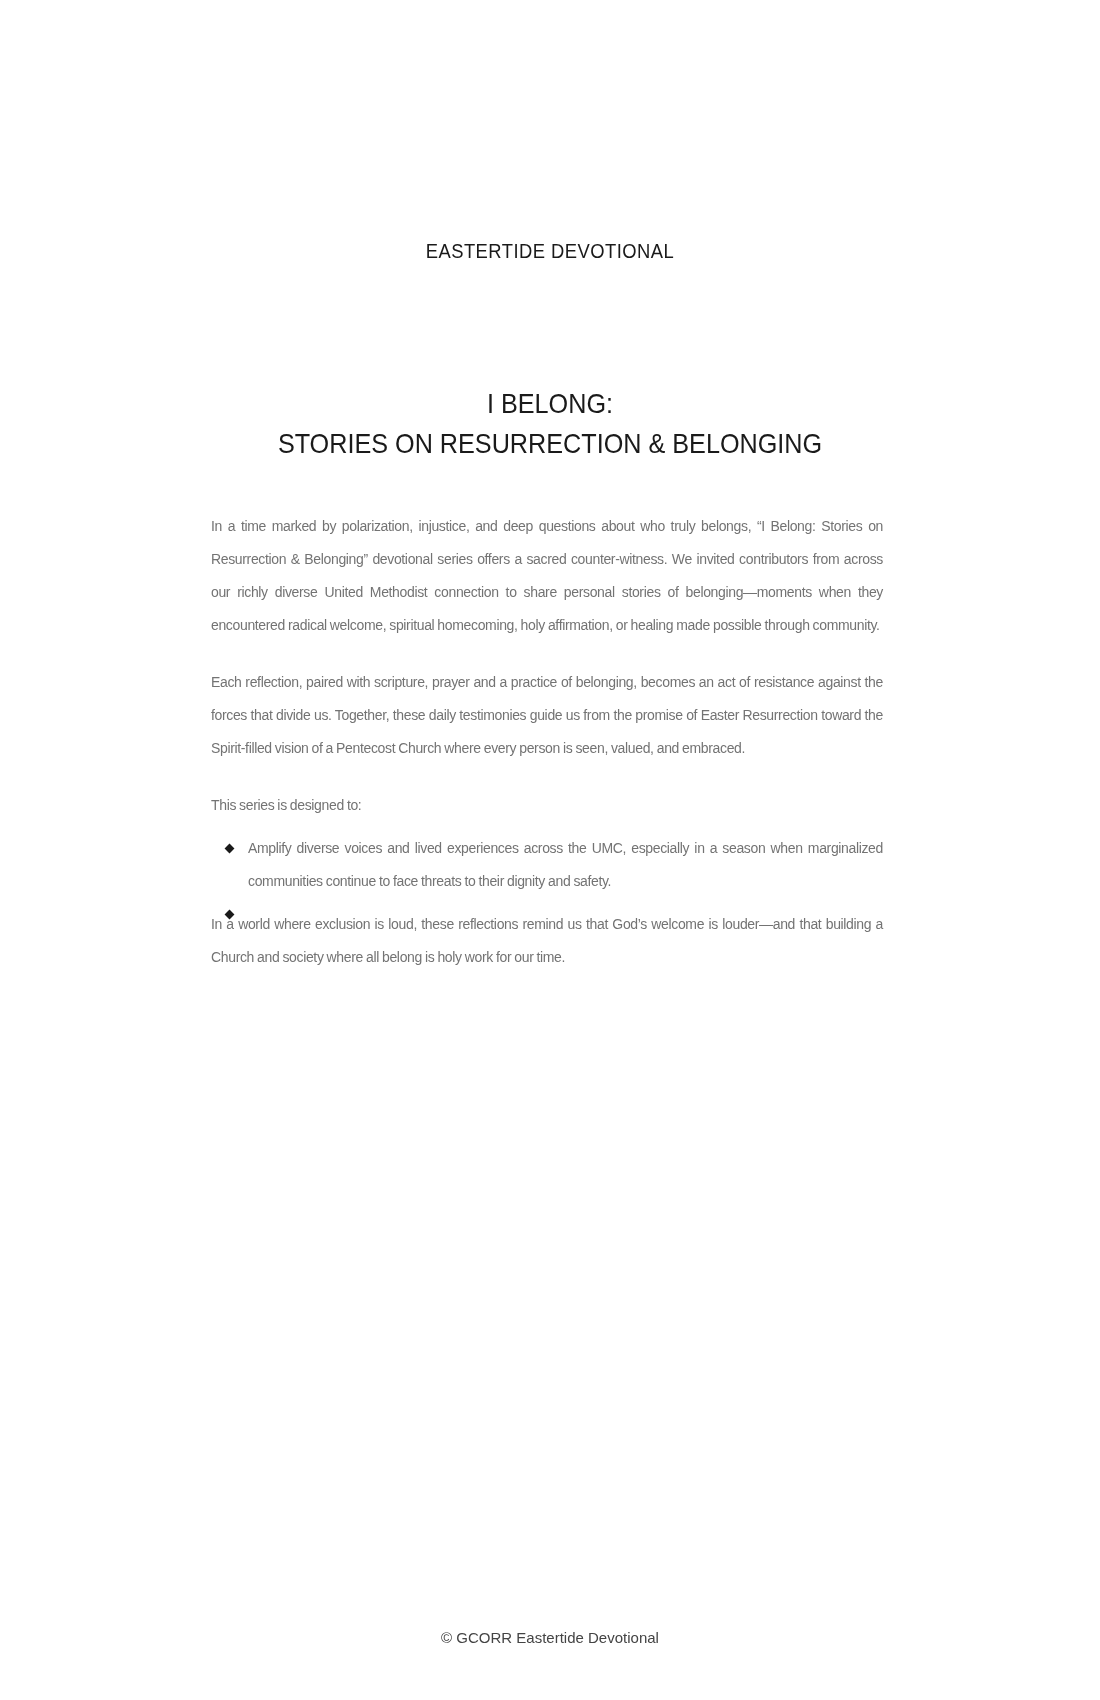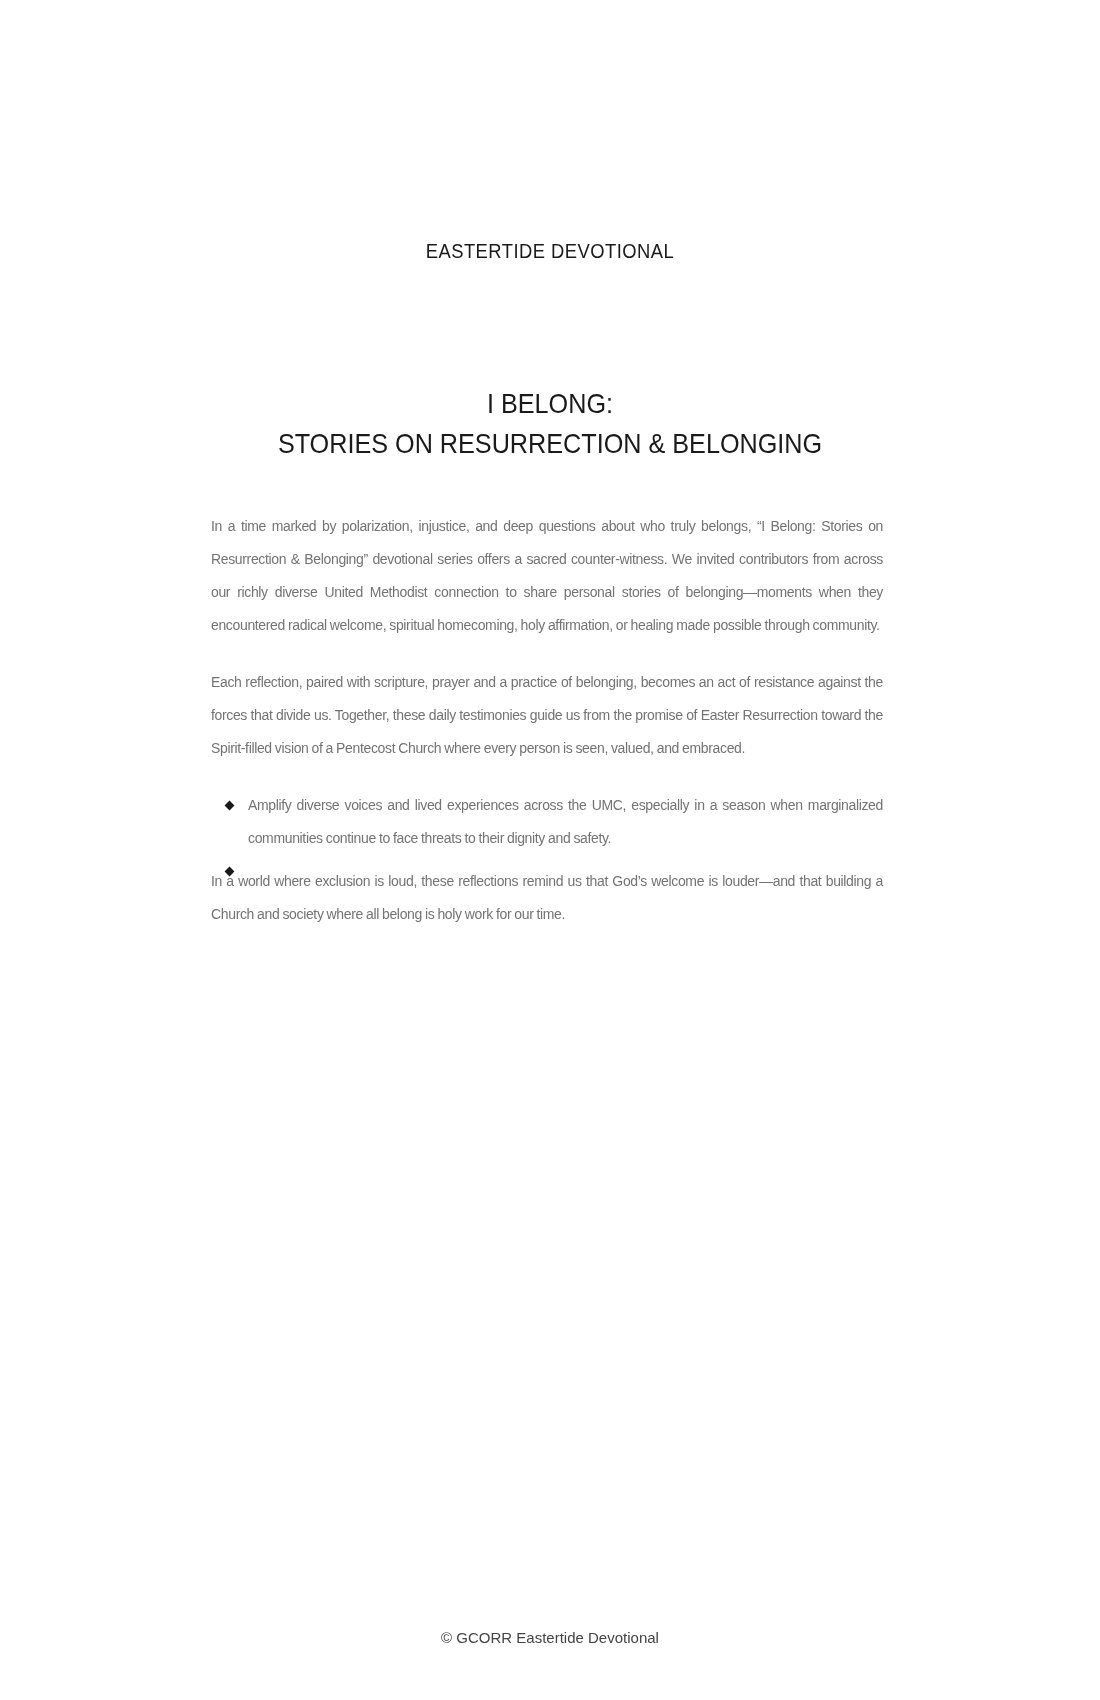--- a/index.html
+++ b/index.html
@@ -98,20 +98,21 @@
   <div class="running-head">EASTERTIDE DEVOTIONAL</div>
 
   <div class="title">
     <div>I BELONG:</div>
     <div>STORIES ON RESURRECTION &amp; BELONGING</div>
   </div>
 
   <div class="body">
     <p>In a time marked by polarization, injustice, and deep questions about who truly belongs, “I Belong: Stories on Resurrection &amp; Belonging” devotional series offers a sacred counter-witness. We invited contributors from across our richly diverse United Methodist connection to share personal stories of belonging—moments when they encountered radical welcome, spiritual homecoming, holy affirmation, or healing made possible through community.</p>
     <p>Each reflection, paired with scripture, prayer and a practice of belonging, becomes an act of resistance against the forces that divide us. Together, these daily testimonies guide us from the promise of Easter Resurrection toward the Spirit-filled vision of a Pentecost Church where every person is seen, valued, and embraced.</p>
+    <p class="intro-list">This series is designed to:</p>
     <ul class="bullets">
       <li>
         <span class="bullet-icon"></span>
         <span>Amplify diverse voices and lived experiences across the UMC, especially in a season when marginalized communities continue to face threats to their dignity and safety.</span>
       </li>
       <li>
         <span class="bullet-icon"></span>
       </li>
     </ul>
     <p>In a world where exclusion is loud, these reflections remind us that God’s welcome is louder—and that building a Church and society where all belong is holy work for our time.</p>

